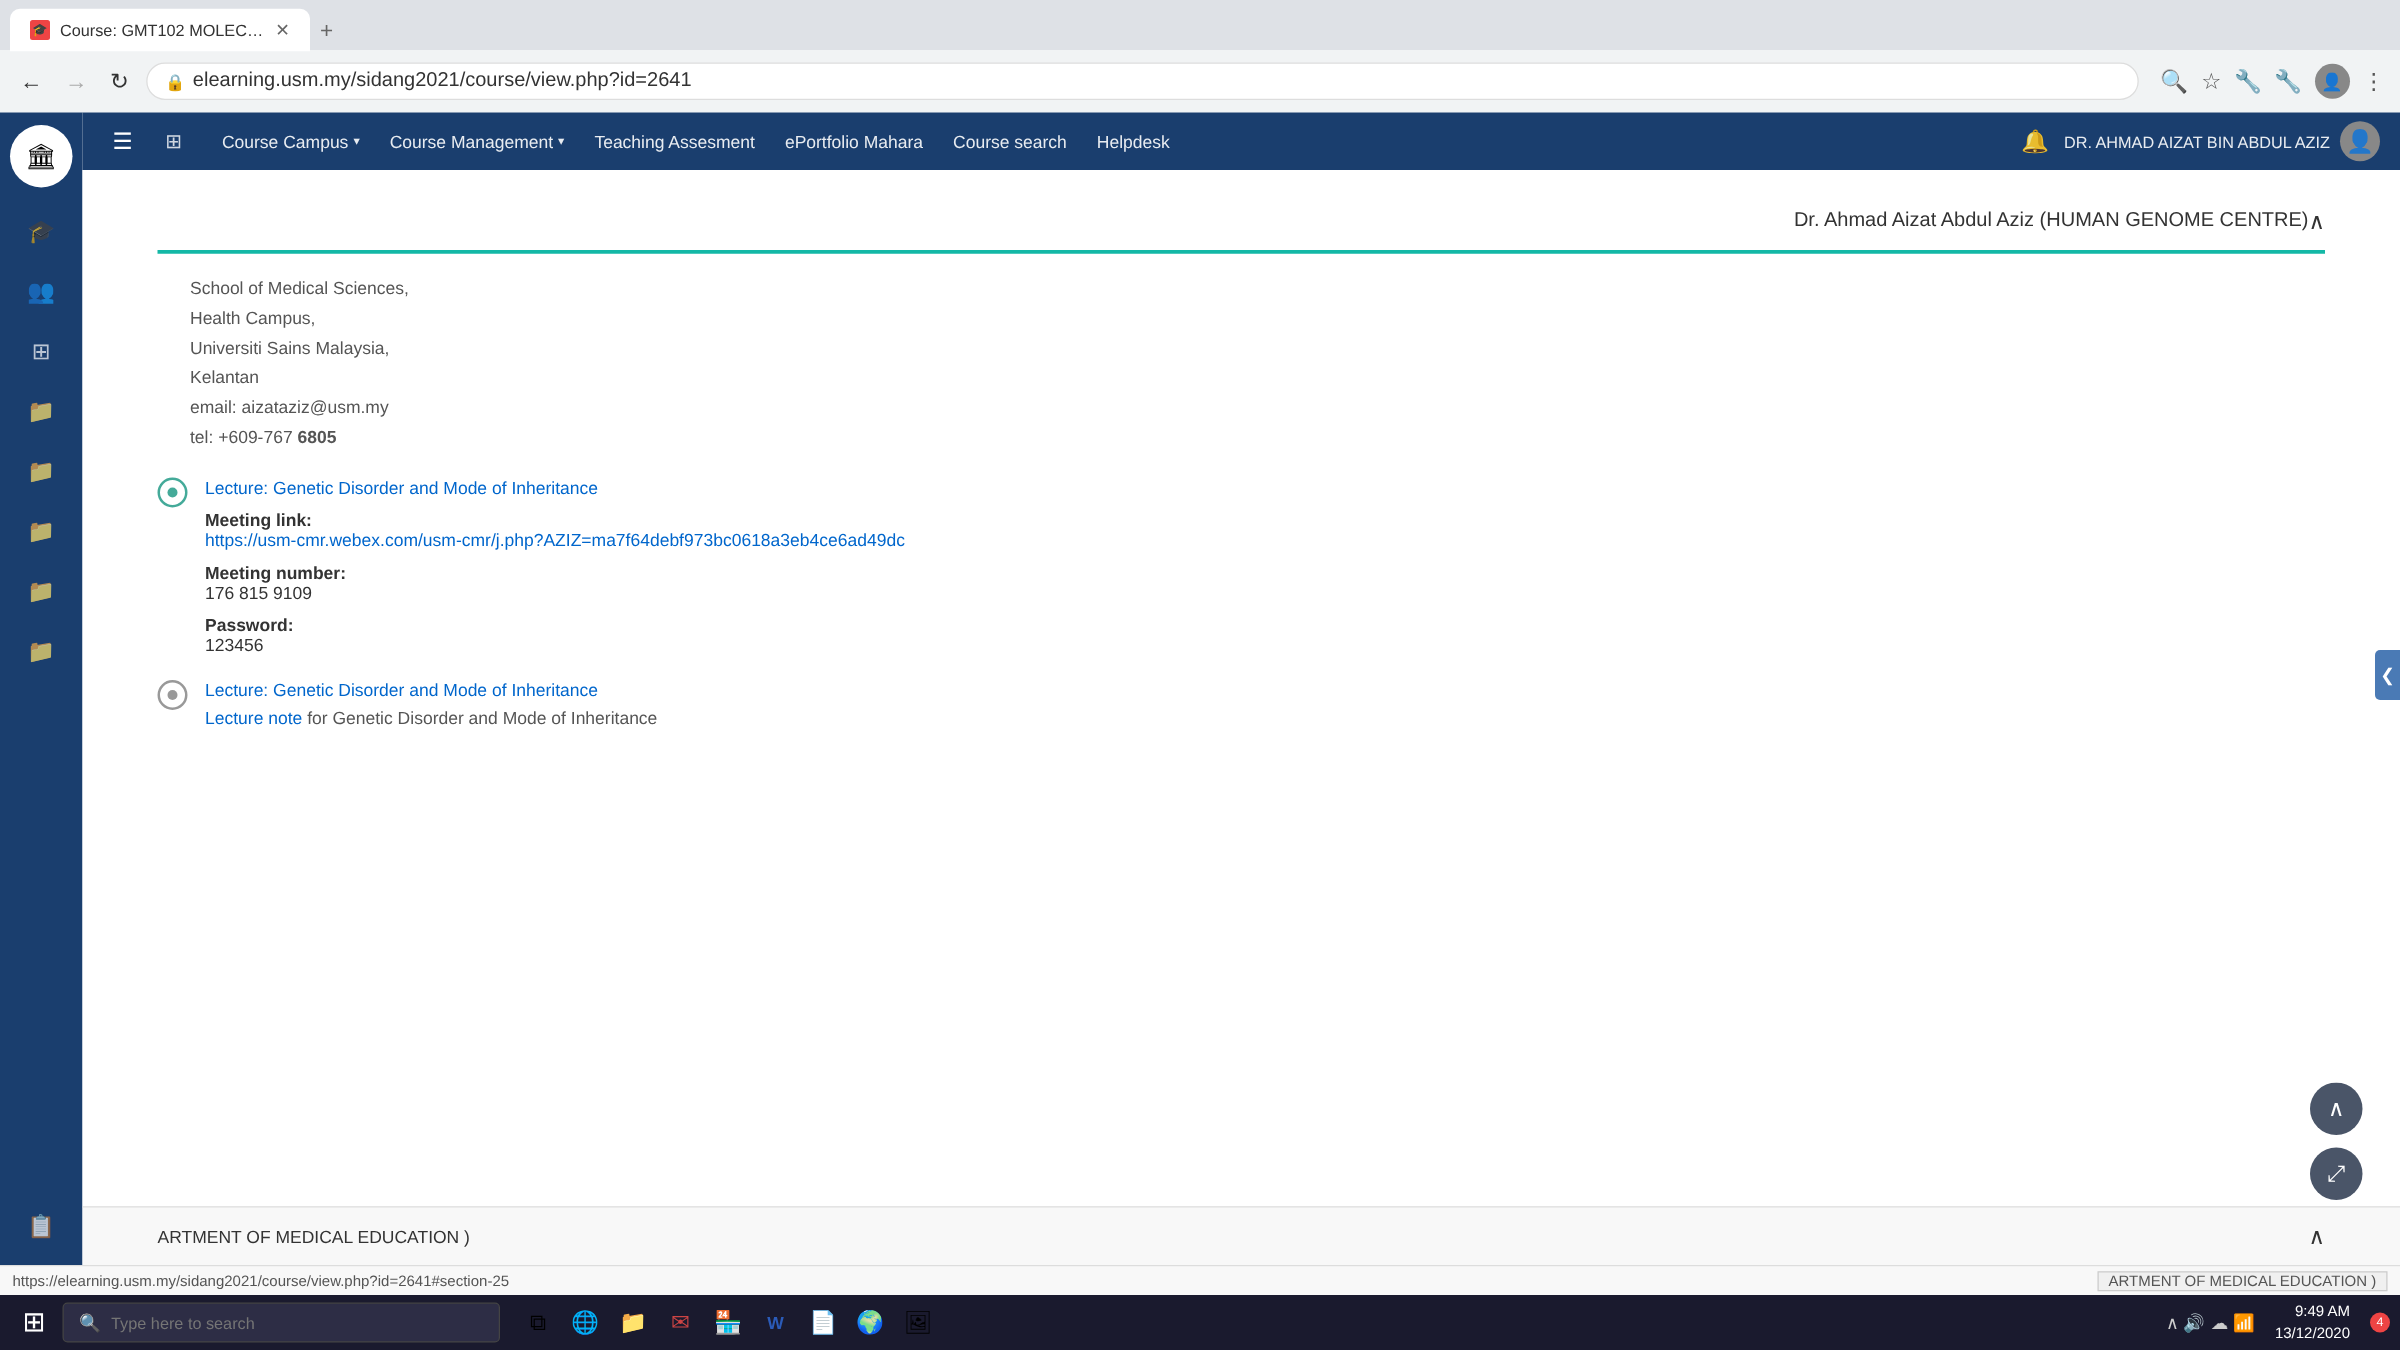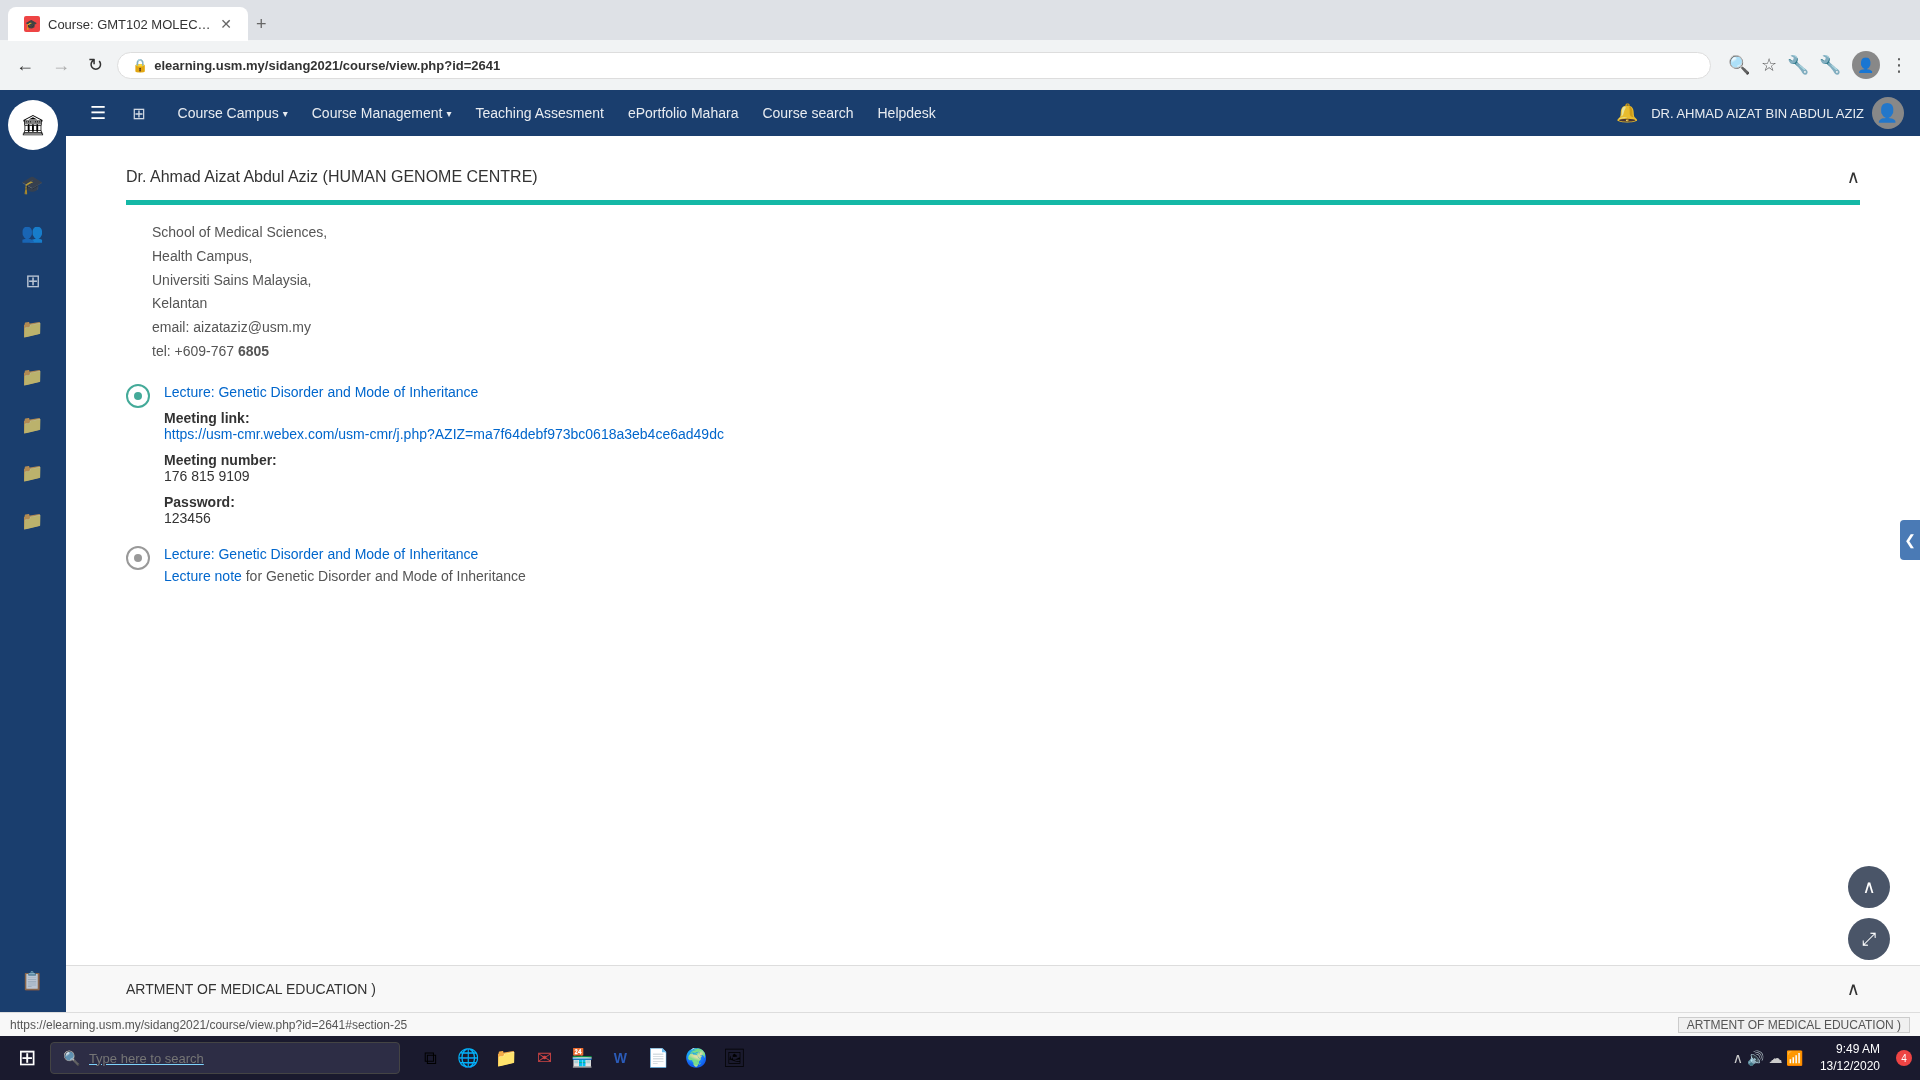--- a/index.html
+++ b/index.html
@@ -12,21 +12,21 @@
     .tab-favicon { width: 16px; height: 16px; background: #e44; border-radius: 2px; display: flex; align-items: center; justify-content: center; font-size: 10px; color: #fff; flex-shrink: 0; }
     .tab-title { font-size: 13px; overflow: hidden; white-space: nowrap; text-overflow: ellipsis; flex: 1; }
     .tab-close { cursor: pointer; color: #666; font-size: 14px; flex-shrink: 0; }
     .new-tab-btn { background: none; border: none; cursor: pointer; font-size: 18px; color: #666; margin-left: 8px; }
 
     .address-bar-row { display: flex; align-items: center; background: #f1f3f4; padding: 6px 12px; gap: 10px; height: 50px; }
     .nav-btn { background: none; border: none; cursor: pointer; color: #333; font-size: 18px; padding: 4px; border-radius: 50%; }
     .nav-btn:disabled { color: #aaa; cursor: default; }
     .address-bar { display: flex; align-items: center; background: #fff; border: 1px solid #ddd; border-radius: 20px; flex: 1; padding: 5px 14px; font-size: 13px; color: #333; gap: 6px; }
     .lock-icon { color: #555; font-size: 13px; }
-    .address-text { flex: 1; color: #333; font-size: 13px; font-weight: bold; }
+    .address-text { flex: 1; color: #333; font-size: 16px; }
     .toolbar-icons { display: flex; align-items: center; gap: 10px; margin-left: 8px; }
     .toolbar-icon { font-size: 18px; color: #555; cursor: pointer; }
     .user-avatar { width: 28px; height: 28px; border-radius: 50%; background: #888; display: flex; align-items: center; justify-content: center; overflow: hidden; cursor: pointer; }
 
     
     .left-sidebar { width: 66px; background: #1a3e6e; display: flex; flex-direction: column; align-items: center; padding: 10px 0; gap: 6px; }
     .usm-logo { width: 50px; height: 50px; background: #fff; border-radius: 50%; display: flex; align-items: center; justify-content: center; margin-bottom: 8px; overflow: hidden; }
     .sidebar-icon { width: 42px; height: 42px; display: flex; align-items: center; justify-content: center; border-radius: 6px; cursor: pointer; color: rgba(255,255,255,0.7); font-size: 18px; }
 
     
@@ -35,21 +35,21 @@
     .expand-icon { color: rgba(255,255,255,0.8); font-size: 16px; cursor: pointer; padding: 4px 8px; margin-right: 10px; }
     .nav-item { color: rgba(255,255,255,0.9); font-size: 14px; padding: 6px 10px; cursor: pointer; display: flex; align-items: center; gap: 4px; border-radius: 4px; }
     .nav-dropdown-arrow { font-size: 10px; }
     .nav-spacer { flex: 1; }
     .nav-bell { color: rgba(255,255,255,0.9); font-size: 18px; cursor: pointer; padding: 4px 8px; }
     .nav-user { color: rgba(255,255,255,0.9); font-size: 13px; display: flex; align-items: center; gap: 8px; }
     .nav-user-avatar { width: 32px; height: 32px; border-radius: 50%; background: #888; display: flex; align-items: center; justify-content: center; overflow: hidden; cursor: pointer; }
 
     
     .main-content { flex: 1; overflow-y: auto; background: #fff; padding: 20px 60px; }
-    .section-header { display: flex; align-items: center; justify-content: space-between; border-bottom: 5px solid #14b8a6; padding-bottom: 12px; margin-bottom: 16px; }
+    .section-header { display: flex; align-items: center; justify-content: flex-end; border-bottom: 3px solid #14b8a6; padding-bottom: 12px; margin-bottom: 16px; }
     .section-title { font-size: 16px; color: #333; font-weight: 500; }
     .collapse-btn { color: #333; font-size: 18px; cursor: pointer; }
 
     .instructor-info { margin-bottom: 20px; }
     .address-lines { color: #555; font-size: 14px; line-height: 1.7; margin-left: 26px; }
     .address-line { display: block; }
 
     .lecture-item { display: flex; gap: 14px; margin: 20px 0; align-items: flex-start; }
     .lecture-content { flex: 1; }
     .lecture-link { color: #0066cc; text-decoration: none; font-size: 14px; }
@@ -72,21 +72,21 @@
     
     .status-bar { height: 24px; background: #f8f8f8; display: flex; align-items: center; padding: 0 10px; font-size: 12px; color: #555; border-top: 1px solid #ddd; }
     .status-url { flex: 1; }
     .status-label { background: #f0f0f0; border: 1px solid #ccc; padding: 0 8px; font-size: 12px; }
 
     
     .taskbar { height: 44px; background: #1a1a2e; display: flex; align-items: center; padding: 0 8px; gap: 4px; }
     .start-btn { background: none; border: none; color: #fff; font-size: 22px; cursor: pointer; padding: 4px 10px; }
     .search-bar { display: flex; align-items: center; background: #2d2d45; border: 1px solid #444; border-radius: 4px; padding: 4px 12px; gap: 8px; width: 350px; height: 32px; }
     .search-icon-tb { color: #aaa; font-size: 14px; }
-    .search-input { background: none; border: none; color: #7dd3fc; font-size: 13px; flex: 1; outline: none; text-decoration: underline; }
+    .search-input { background: none; border: none; color: #7dd3fc; font-size: 13px; flex: 1; outline: none; }
     .taskbar-icons { display: flex; align-items: center; gap: 2px; margin-left: 8px; }
     .taskbar-icon { width: 36px; height: 36px; display: flex; align-items: center; justify-content: center; cursor: pointer; border-radius: 4px; font-size: 18px; }
     .taskbar-spacer { flex: 1; }
     .taskbar-sys { display: flex; align-items: center; gap: 6px; }
     .sys-icons { display: flex; align-items: center; gap: 4px; }
     .sys-icon { color: #ccc; font-size: 14px; cursor: pointer; }
     .clock { color: #fff; font-size: 12px; text-align: right; line-height: 1.4; padding: 0 10px; }
     .notification-badge { background: #e44; color: #fff; border-radius: 50%; width: 16px; height: 16px; font-size: 10px; display: flex; align-items: center; justify-content: center; }
 
     .webex-icon { width: 24px; height: 24px; border-radius: 50%; border: 2px solid #4a9; position: relative; display: flex; align-items: center; justify-content: center; }

